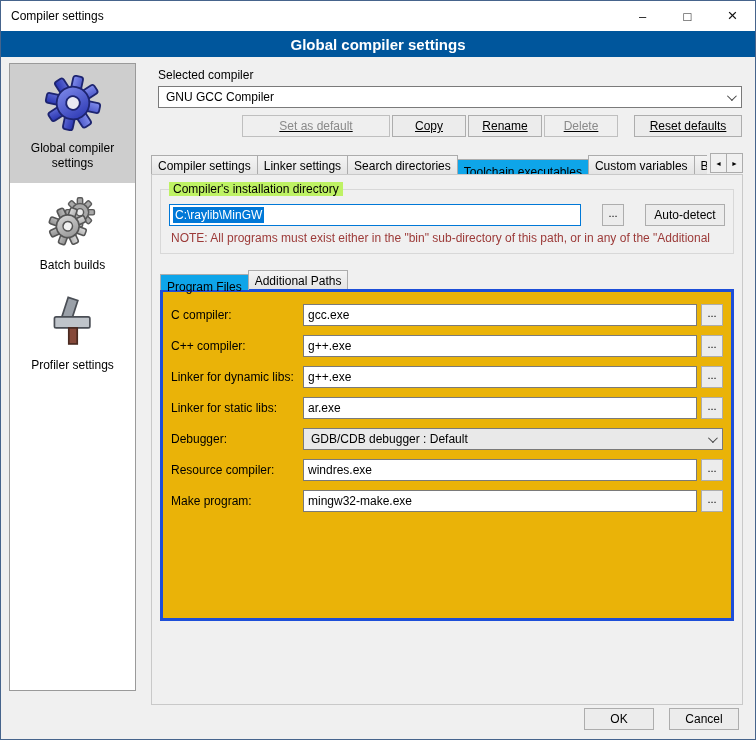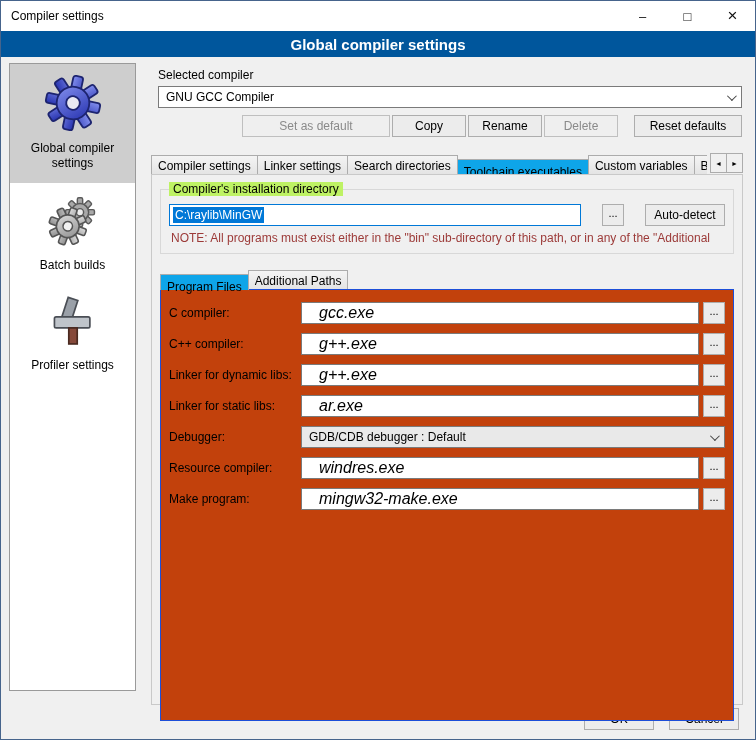--- a/index.html
+++ b/index.html
@@ -32,21 +32,21 @@
 
   
   .main { position:absolute; left:145px; top:4px; width:603px; }
   .sc-label { margin:7px 0 4px 12px; }
   .combo { height:22px; border:1px solid #7a7a7a; background:#fff; display:flex; align-items:center; padding:0 7px; position:relative; cursor:default; }
   .combo.top { margin-left:12px; width:584px; }
   .chev { width:7px; height:7px; border-right:1.6px solid #444; border-bottom:1.6px solid #444; transform:rotate(45deg) translateY(-2px); margin-left:auto; }
 
   .btn { height:22px; background:#ececec; border:1px solid #adadad; font-family:inherit; font-size:12px; padding:0 6px; cursor:default; }
   .btn.disabled { color:#8a8a8a; background:#efefef; border-color:#bfbfbf; }
-  .btn-row { margin:7px 0 0 12px; width:584px; display:flex; justify-content:flex-end; gap:2px; }
+  .btn-row { margin:7px 0 0 12px; width:584px; display:flex; justify-content:flex-end; gap:2px;text-decoration:underline; }
   .btn.w-setdef { width:148px; }
   .btn.w-sm { width:74px; }
   .btn.w-reset { width:108px; margin-left:14px; }
 
   
   .tabbar { margin:14px 0 0 5px; width:592px; height:23px; position:relative; }
   .tabs-clip { position:absolute; left:0; right:36px; top:0; bottom:0; overflow:hidden; display:flex; align-items:flex-end; }
   .tab { flex:0 0 auto; height:19px; padding:3px 6px 0; background:linear-gradient(#f4f4f4,#e4e4e4); border:1px solid #acacac; border-bottom:none; white-space:nowrap; cursor:default; }
   .tab + .tab { margin-left:-1px; }
   .tab.active { height:16px; padding-top:5px; background:#0ea5e9; position:relative; z-index:3; margin-bottom:-1px; }
@@ -60,25 +60,25 @@
   .groupbox { border:1px solid #d8d8d8; position:relative; padding:14px 8px 4px; margin-top:4px; }
   .groupbox-title { position:absolute; top:-8px; left:8px; background:#bef264; padding:0 4px; }
   .dir-row { display:flex; gap:21px; }
   .dir-input { flex:1; height:22px; border:1px solid #0078D7; background:#fff; display:flex; align-items:center; padding:0 3px; overflow:hidden; cursor:text; }
   .sel-text { background:#0078D7; color:#fff; padding:1px 2px; }
   .browse-btn { width:22px; height:22px; background:#ececec; border:1px solid #adadad; font-size:11px; line-height:1; padding:0 0 4px; cursor:default; }
   .autodetect-btn { width:80px; }
   .note { color:#9c3a38; margin:5px 0 4px 2px; white-space:nowrap; overflow:hidden; }
 
   .subtabbar { margin-top:12px; height:23px; display:flex; align-items:flex-end; position:relative; }
-  .subpanel { border:1px solid #1d4ed8; background:#c2410c; height:432px; padding:12px 8px; position:relative; z-index:1; }
+  .subpanel { border:3px solid #1d4ed8; background:#eab308; height:332px; padding:12px 8px; position:relative; z-index:1; }
 
   .frow { display:flex; align-items:center; margin-bottom:9px; }
   .frow .flabel { width:132px; flex:0 0 132px; }
-  .text-input { flex:1; height:22px; border:1px solid #7a7a7a; background:#fff; font-family:inherit; font-size:16px; padding:0 17px;font-style:italic; }
+  .text-input { flex:1; height:22px; border:1px solid #7a7a7a; background:#fff; font-family:inherit; font-size:12px; padding:0 4px; }
   .frow .browse-btn { margin-left:4px; flex:0 0 22px; }
   .combo.field { flex:1; background:#e9e9e9; }
 
   
   .footer { position:absolute; right:16px; bottom:9px; display:flex; gap:15px; }
   .btn.w-footer { width:70px; }
 
   svg { display:block; margin:0 auto; }
 </style>
 </head>

